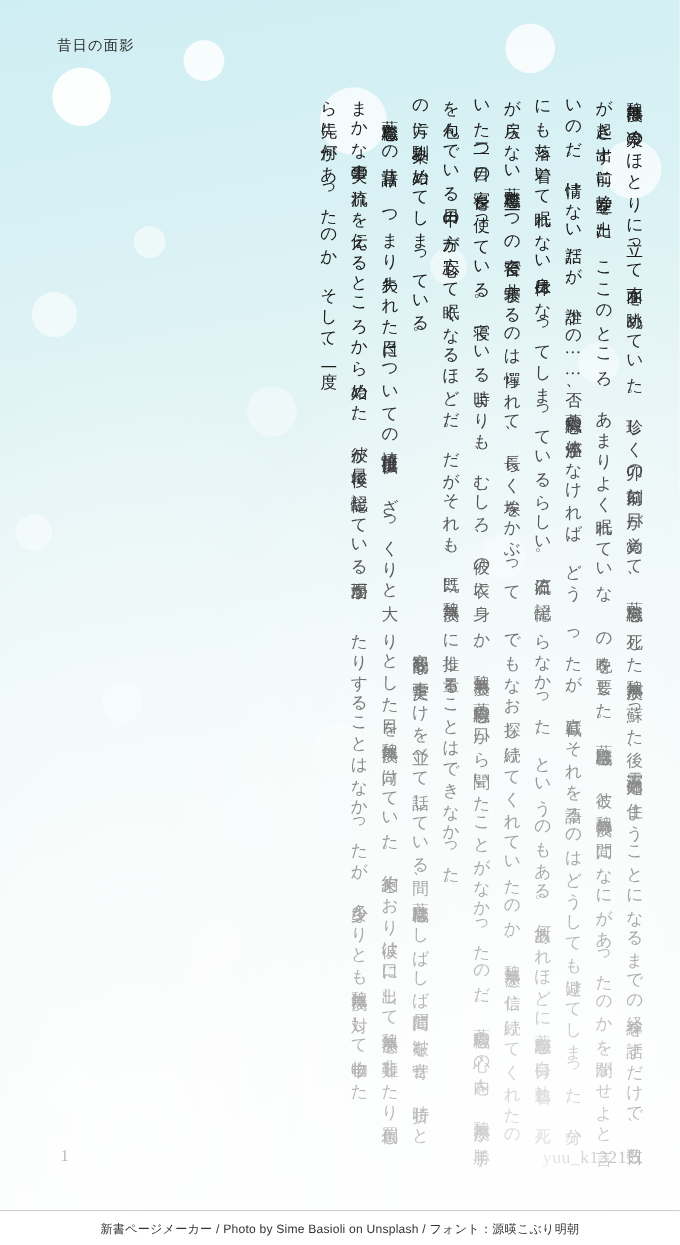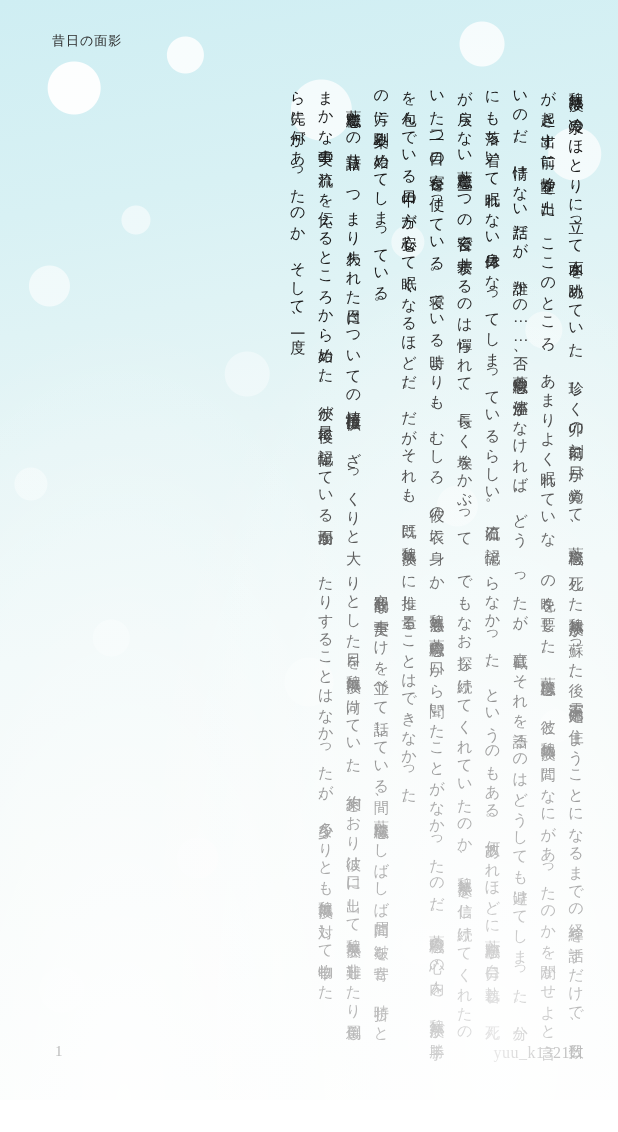--- a/index.html
+++ b/index.html
@@ -149,14 +149,17 @@
 　藍忘機との昔語り、つまり失われた日々についての情報提供は、ざっくりと大まかな事実の流れを伝えるところから始めた。彼が最後に記憶している場面から先に何があったのか、そして、一度</div>
 
     <div class="vtext block-bottom">死した魏無羨が蘇った後、雲深不知処に住まうことになるまでの経緯を話すだけで、数日の晩を要した。藍忘機は、彼と魏無羨の間になにがあったのかを聞かせよと言ったが、直截にそれを語るのはどうしても避けてしまった。分からなかった、というのもある。何故あれほどに藍忘機が自分に執着し、死んでもなお探し続けてくれていたのか、魏無羨を信じ続けてくれたのか、魏無羨も藍忘機の口から聞いたことがなかったのだ。藍忘機の心の内を、魏無羨が勝手に推し量ることはできなかった。
 　客観的な事実だけを並べて話している間、藍忘機はしばしば眉間に皺を寄せ、時折じとりとした目を魏無羨に向けていた。約束どおり彼は口に出して魏無羨を非難したり罵倒したりすることはなかったが、多少なりとも魏無羨に対して物申した</div>
 
     <div class="page-number">1</div>
 
     <div class="author">yuu_k1321</div>
   </div>
 
+  <div class="credit-bar">
+    <span class="credit-text">新書ページメーカー / Photo by Sime Basioli on Unsplash / フォント：源暎こぶり明朝</span>
+  </div>
 
 </div>
 
 </body></html>

